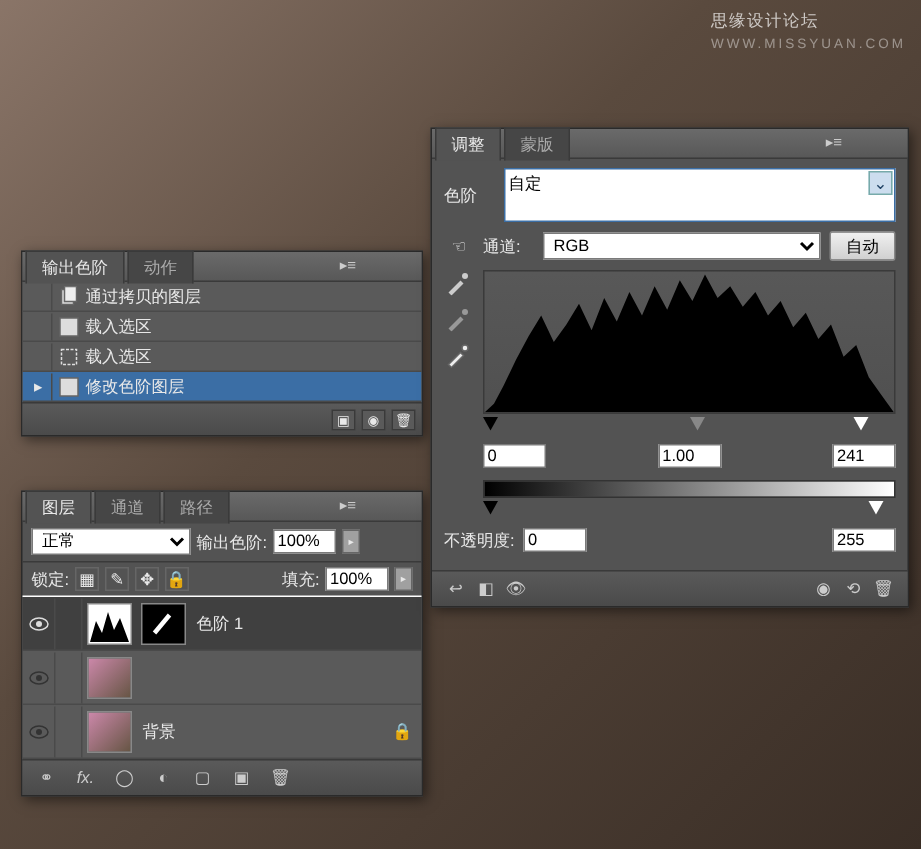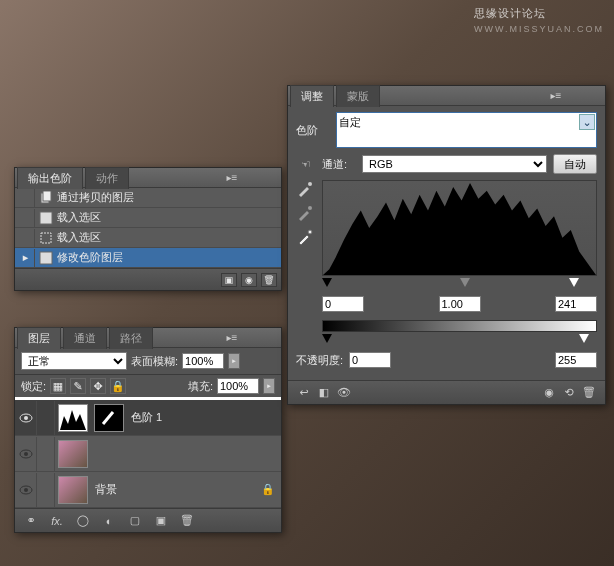--- a/index.html
+++ b/index.html
@@ -21,21 +21,21 @@
 .history-row .ico{width:18px;height:18px;display:flex;align-items:center;justify-content:center;margin:0 2px}
 .history-row .ico svg{width:14px;height:14px}
 .panel-footer{background:linear-gradient(#5a5a5a,#4a4a4a);height:22px;display:flex;align-items:center;justify-content:flex-end;gap:4px;padding:0 4px;border-top:1px solid #3a3a3a}
 
 
 #layers{left:14px;top:327px;width:268px}
 .layers-opts{display:flex;align-items:center;padding:4px 6px;gap:4px;border-bottom:1px solid #3a3a3a}
 .select{background:#fff;color:#000;border:1px solid #7a7a7a;height:18px;padding:1px 2px;font-size:11px}
 .num-input{background:#fff;color:#000;border:1px solid #7a7a7a;height:16px;width:42px;text-align:left;padding:0 2px;font-size:11px}
 .slider-btn{width:12px;height:16px;background:#a0a0a0;border:1px solid #666;font-size:7px;display:flex;align-items:center;justify-content:center;cursor:pointer}
-.lock-row{display:flex;align-items:flex-end;padding:3px 6px;gap:4px;border-bottom:3px solid #ffffff}
+.lock-row{display:flex;align-items:flex-end;padding:3px 6px;gap:4px;border-bottom:1px solid #ffffff}
 .lock-ico{width:16px;height:16px;display:flex;align-items:center;justify-content:center;border:1px solid #666;cursor:pointer}
 .layers-list{background:#5a5a5a}
 .layer-row{display:flex;align-items:center;height:36px;border-bottom:1px solid #4a4a4a;cursor:pointer}
 .layer-row.sel{background:#404040}
 .layer-row .eye{width:22px;height:34px;border-right:1px solid #4a4a4a;display:flex;align-items:center;justify-content:center}
 .layer-row .link{width:18px;height:34px;border-right:1px solid #4a4a4a}
 .layer-row .thumb{width:30px;height:28px;margin:0 3px;border:1px solid #888;background:#fff;display:flex;align-items:center;justify-content:center;font-size:8px;overflow:hidden}
 .layer-row .mask{width:30px;height:28px;margin:0 3px;border:1px solid #888;background:#000;display:flex;align-items:center;justify-content:center}
 .layer-row .name{flex:1;padding-left:4px;}
 .layer-row .name.noit{font-style:normal}
@@ -141,21 +141,21 @@
   <div class="panel-header">
     <div class="tab">图层</div>
     <div class="tab inactive">通道</div>
     <div class="tab inactive">路径</div>
     <div class="panel-menu" style="right:40px">▸≡</div>
   </div>
   <div class="layers-opts">
     <select class="select" style="width:106px">
       <option>正常</option>
     </select>
-    <label>表面模糊:</label>
+    <label>输出色阶:</label>
     <input class="num-input" value="100%" style="">
     <div class="slider-btn">▸</div>
   </div>
   <div class="lock-row">
     <label>锁定:</label>
     <div class="lock-ico">▦</div>
     <div class="lock-ico">✎</div>
     <div class="lock-ico">✥</div>
     <div class="lock-ico">🔒</div>
     <span style="flex:1"></span>

